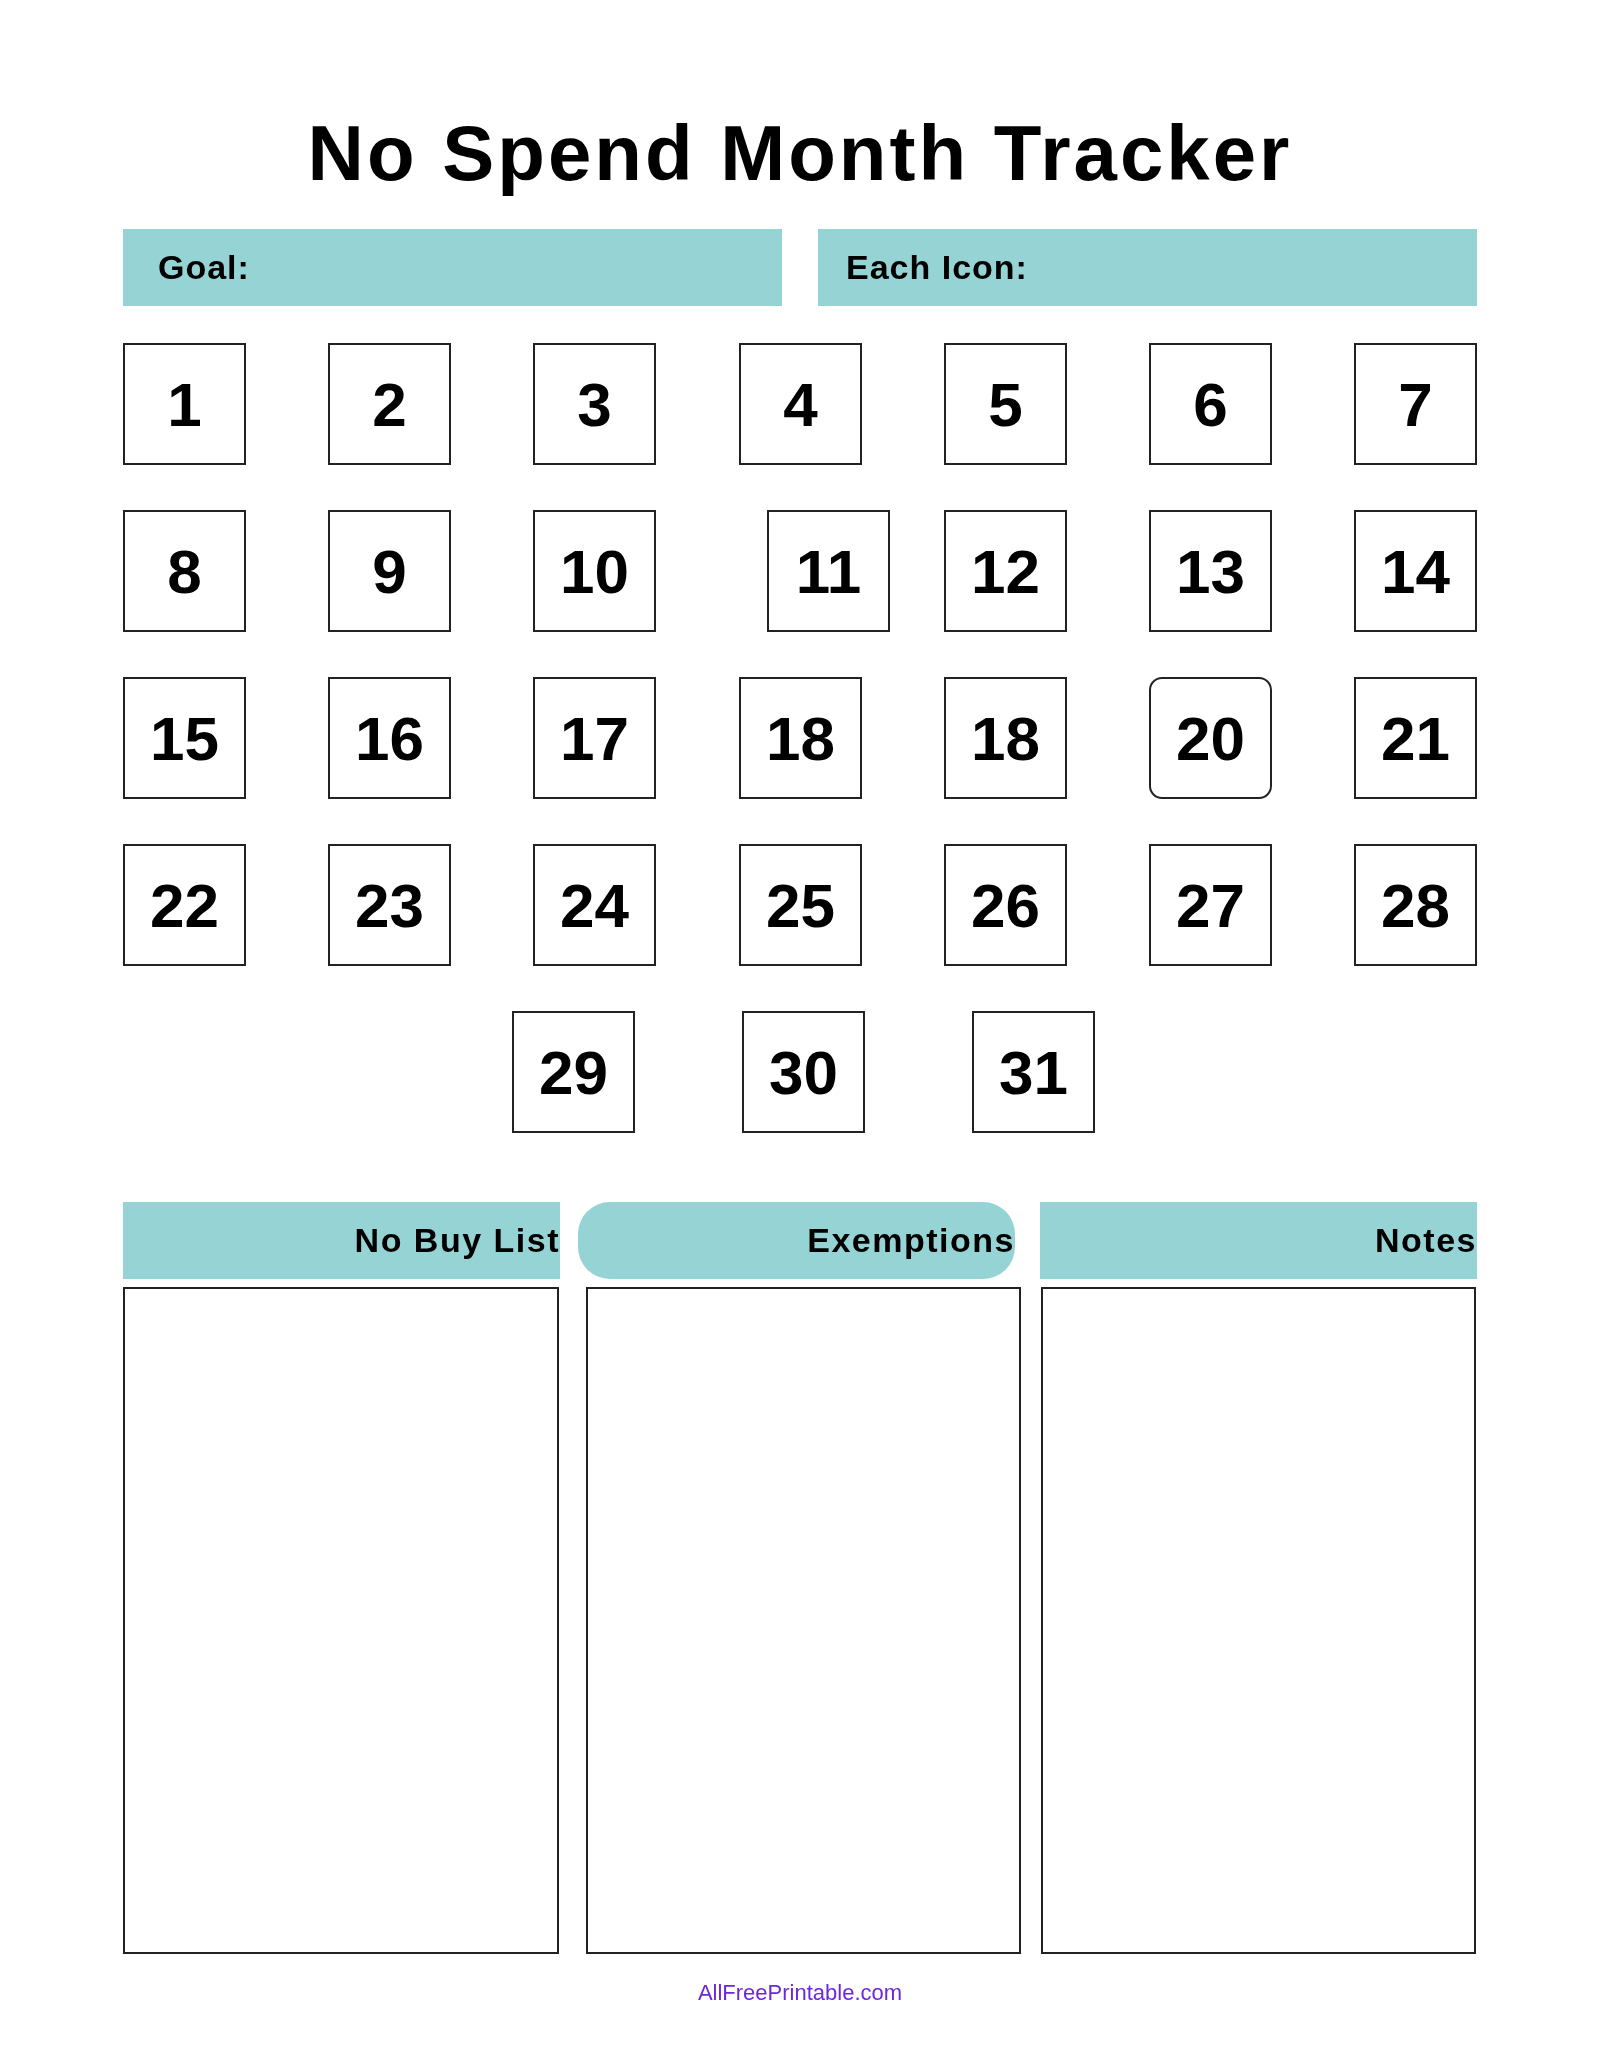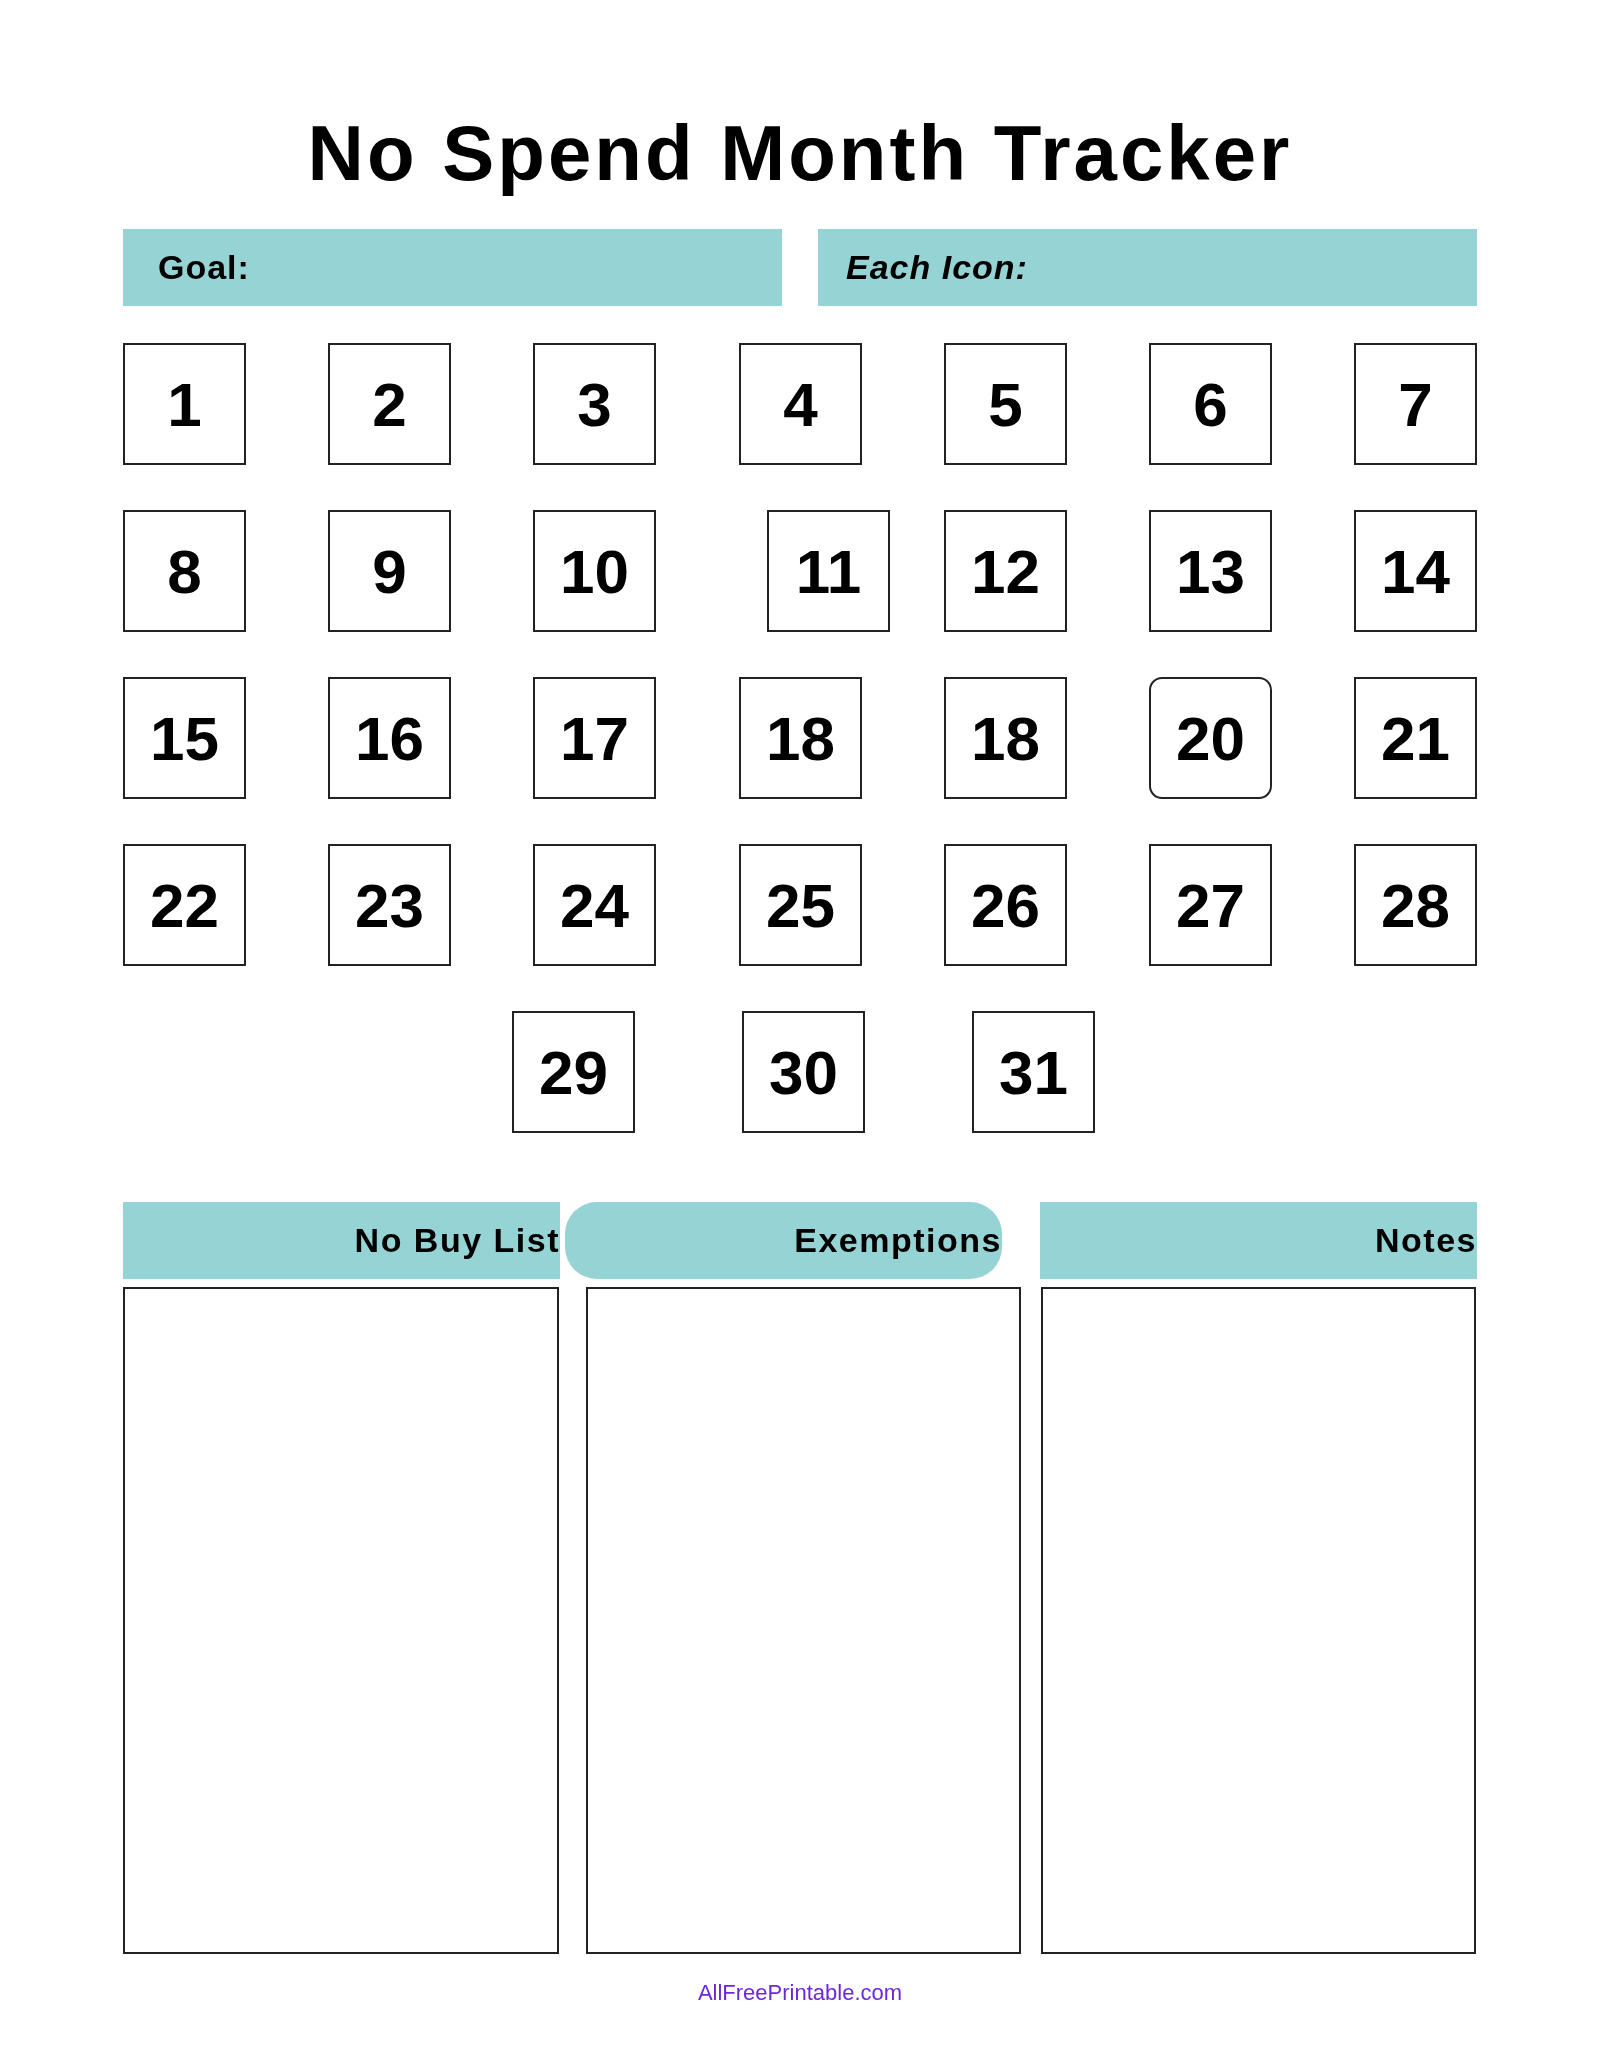--- a/index.html
+++ b/index.html
@@ -14,21 +14,21 @@
 </style>
 </head>
 <body>
 
 <div class="title">No Spend Month Tracker</div>
 
 <div class="bar" style="left:123px;width:659px;">
   <span class="bar-label">Goal:</span>
 </div>
 <div class="bar" style="left:818px;width:659px;">
-  <span class="bar-label" style="left:28px;font-style:italic;">Each Icon:</span>
+  <span class="bar-label" style="left:28px;">Each Icon:</span>
 </div>
 
 <div class="day" style="left:123px;top:343px;">1</div>
 <div class="day" style="left:328px;top:343px;">2</div>
 <div class="day" style="left:533px;top:343px;">3</div>
 <div class="day" style="left:739px;top:343px;">4</div>
 <div class="day" style="left:944px;top:343px;">5</div>
 <div class="day" style="left:1149px;top:343px;">6</div>
 <div class="day" style="left:1354px;top:343px;">7</div>
 
@@ -54,20 +54,20 @@
 <div class="day" style="left:739px;top:844px;">25</div>
 <div class="day" style="left:944px;top:844px;">26</div>
 <div class="day" style="left:1149px;top:844px;">27</div>
 <div class="day" style="left:1354px;top:844px;">28</div>
 
 <div class="day" style="left:512px;top:1011px;">29</div>
 <div class="day" style="left:742px;top:1011px;">30</div>
 <div class="day" style="left:972px;top:1011px;">31</div>
 
 <div class="sec-head" style="left:123px;width:437px;">No Buy List</div>
-<div class="sec-head" style="left:565px;width:437px;border-radius:32px;">Exemptions</div>
+<div class="sec-head" style="left:578px;width:437px;border-radius:32px;">Exemptions</div>
 <div class="sec-head" style="left:1040px;width:437px;">Notes</div>
 
 <div class="sec-box" style="left:123px;width:432px;"></div>
 <div class="sec-box" style="left:586px;width:431px;"></div>
 <div class="sec-box" style="left:1041px;width:431px;"></div>
 
 <div class="footer">AllFreePrintable.com</div>
 
 </body></html>

